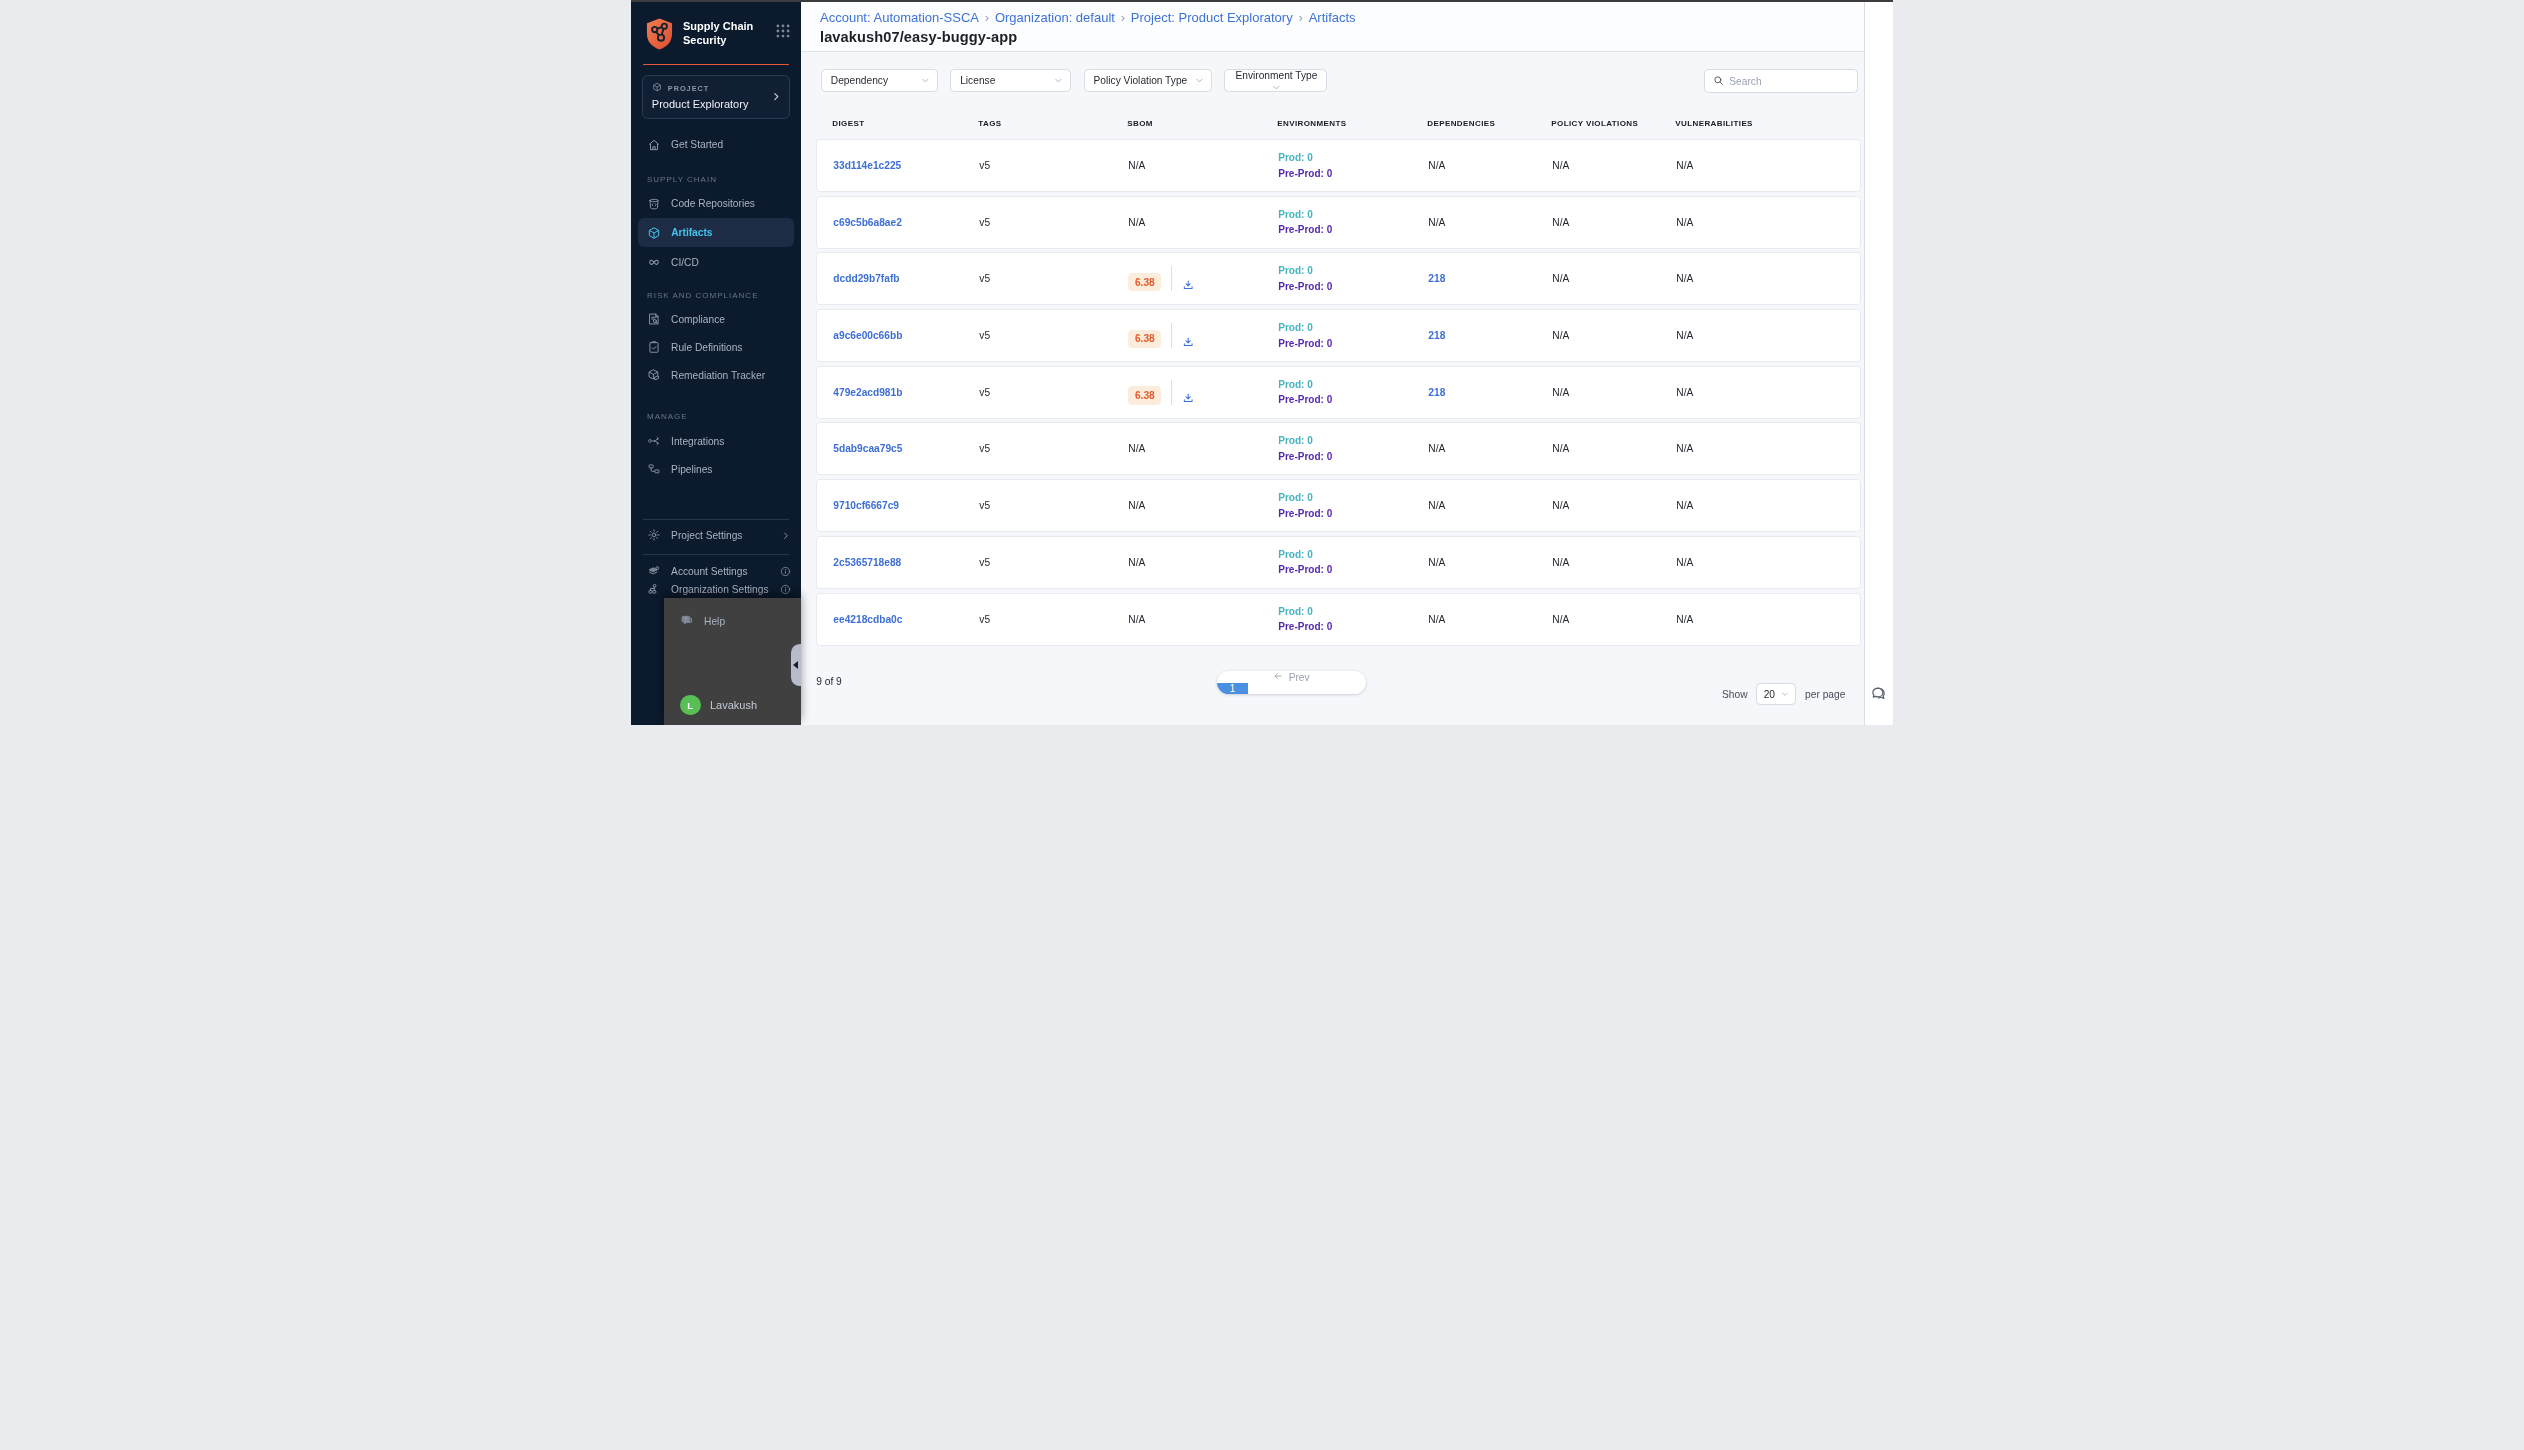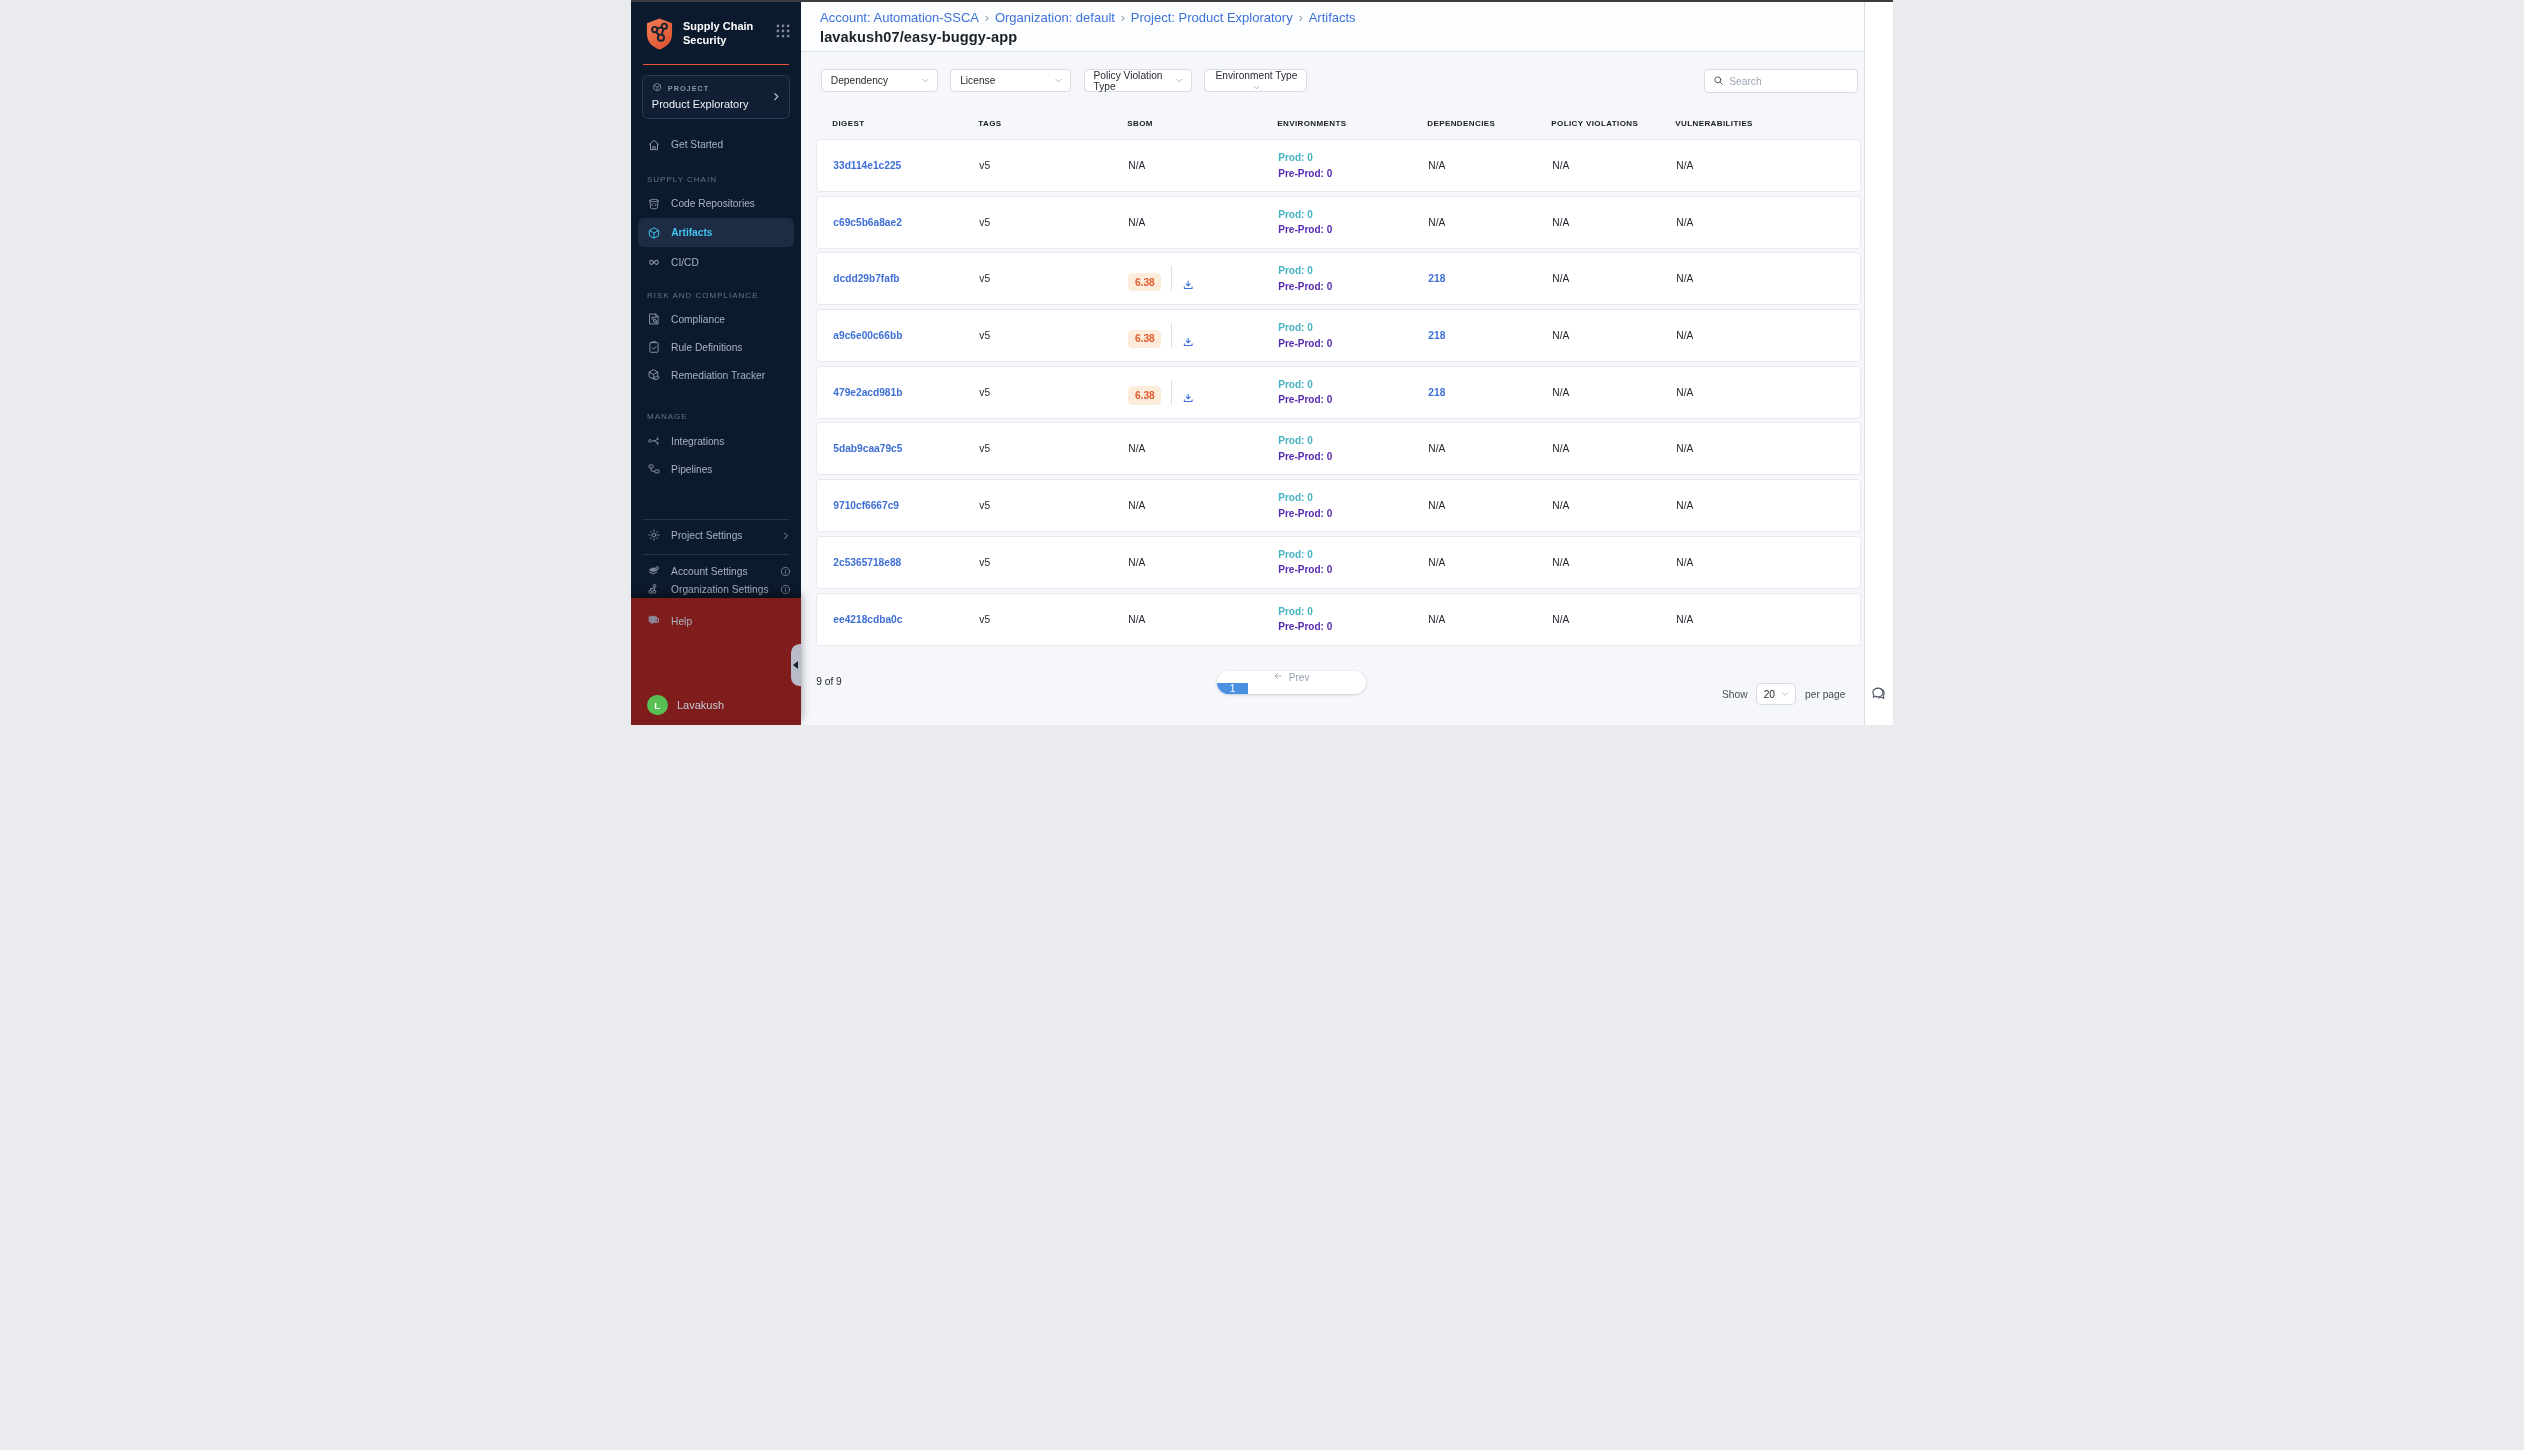--- a/index.html
+++ b/index.html
@@ -26,21 +26,21 @@
   .nav-item { display:flex; align-items:center; gap:9.5px; height:28px; padding:0 10.2px 0 16px; font-size:10.2px; color:#a9b3c2; cursor:pointer; }
   .nav-item .nico { width:14.6px; height:14.6px; display:flex; align-items:center; justify-content:center; color:#8d97a8; flex:0 0 auto; }
   .nav-item.active { margin:0.7px 7.3px; padding:0 5.8px 0 8.8px; height:29px; background:#1d2c44; border-radius:5.8px; color:#43c3f0; font-weight:700; }
   .nav-item.active .nico { color:#43c3f0; }
   .nav-item .trail { margin-left:auto; color:#8d97a8; display:flex; align-items:center; }
   .section-label { padding:0 16px; font-size:8px; font-weight:400; letter-spacing:1px; color:#67748a; }
   .mt22 { margin-top:16px; } .mt20 { margin-top:14.6px; } .mt18 { margin-top:23px; } .mb8 { margin-bottom:5.8px; }
   .sb-divider { height:0.7px; background:#273650; margin:0 11.7px; }
   .inf-icon { display:flex; align-items:center; }
 
-  .sb-footer { margin-top:auto; background:#7f1d1d; box-shadow:0 -3.7px 8.8px rgba(0,0,0,.4); padding:8.8px 0 5.8px; }
+  .sb-footer { margin-top:auto; background:#404040; box-shadow:0 -3.7px 8.8px rgba(0,0,0,.4); padding:8.8px 0 5.8px;margin-left:33px; }
   .footer-gap { height:56px; }
   .avatar { width:20.5px; height:20.5px; border-radius:50%; background:#57bf53; color:#fff; font-size:9.5px; font-weight:700; display:flex; align-items:center; justify-content:center; }
   .user-name { color:#c3cad6; font-size:11px; }
 
   .collapse-handle { position:absolute; right:0; top:642px; width:10.2px; height:42px; background:#b7bbca; border-radius:8.8px 0 0 8.8px; display:flex; align-items:center; justify-content:center; cursor:pointer; z-index:40; }
   .collapse-tri { width:0; height:0; border-top:4.4px solid transparent; border-bottom:4.4px solid transparent; border-right:5.8px solid #17202f; }
 
   
   .right-gutter { position:absolute; right:0; top:2.2px; bottom:0; width:29px; background:#ffffff; border-left:0.7px solid #d9dde6; z-index:10; }
   .chat-fab { position:absolute; left:5.1px; bottom:19px; color:#5a6170; cursor:pointer; }
@@ -48,21 +48,21 @@
   
   .main-header { position:absolute; left:170px; top:2.2px; width:1063px; height:50px; background:#fcfdfe; border-bottom:0.7px solid #dee2ea; padding:8px 0 0 19px; z-index:20; }
   .breadcrumb { font-size:13px; color:#97a0ad; display:flex; align-items:center; gap:5.8px; }
   .breadcrumb a { color:#3d72d8; text-decoration:none; cursor:pointer; }
   .page-title { margin-top:3.7px; font-size:14.6px; font-weight:700; color:#1c2027; letter-spacing:0.1px; }
 
   
   .content { position:absolute; left:170px; top:53px; width:1063px; bottom:0; }
   .filters-row { position:absolute; left:20px; top:16px; display:flex; gap:12.4px; }
   .dropdown { height:23.4px; background:#fff; border:0.7px solid #d8dce5; border-radius:4.4px; display:flex; align-items:center; justify-content:space-between; padding:0 7.3px 0 8.8px; font-size:10.2px; color:#262b33; cursor:pointer; }
-  .dd-1 { width:117px; } .dd-2 { width:121px; } .dd-3 { width:108px; } .dd-4 { width:103px;flex-direction:column; }
+  .dd-1 { width:117px; } .dd-2 { width:121px; } .dd-3 { width:128px; } .dd-4 { width:103px;flex-direction:column; }
   .dd-chev { color:#9aa3b2; display:flex; }
   .search-box { position:absolute; right:5.8px; top:16px; width:154px; height:24px; background:#fff; border:0.7px solid #d5dae3; border-radius:4.4px; display:flex; align-items:center; gap:5.8px; padding:0 7.3px; }
   .search-box svg { color:#3a414d; flex:0 0 auto; }
   .search-box input { border:none; outline:none; background:transparent; font-size:10.2px; color:#333; width:100%; font-family:"Liberation Sans", sans-serif; }
   .search-box input::placeholder { color:#9aa3b2; }
 
   .grid-cols { display:grid; grid-template-columns:146px 149px 150px 150px 124px 124px 1fr; }
   .thead { position:absolute; left:15.3px; top:66px; width:1045px; padding-left:16px; }
   .th { font-size:8px; font-weight:700; color:#181b20; letter-spacing:0.4px; }
 

